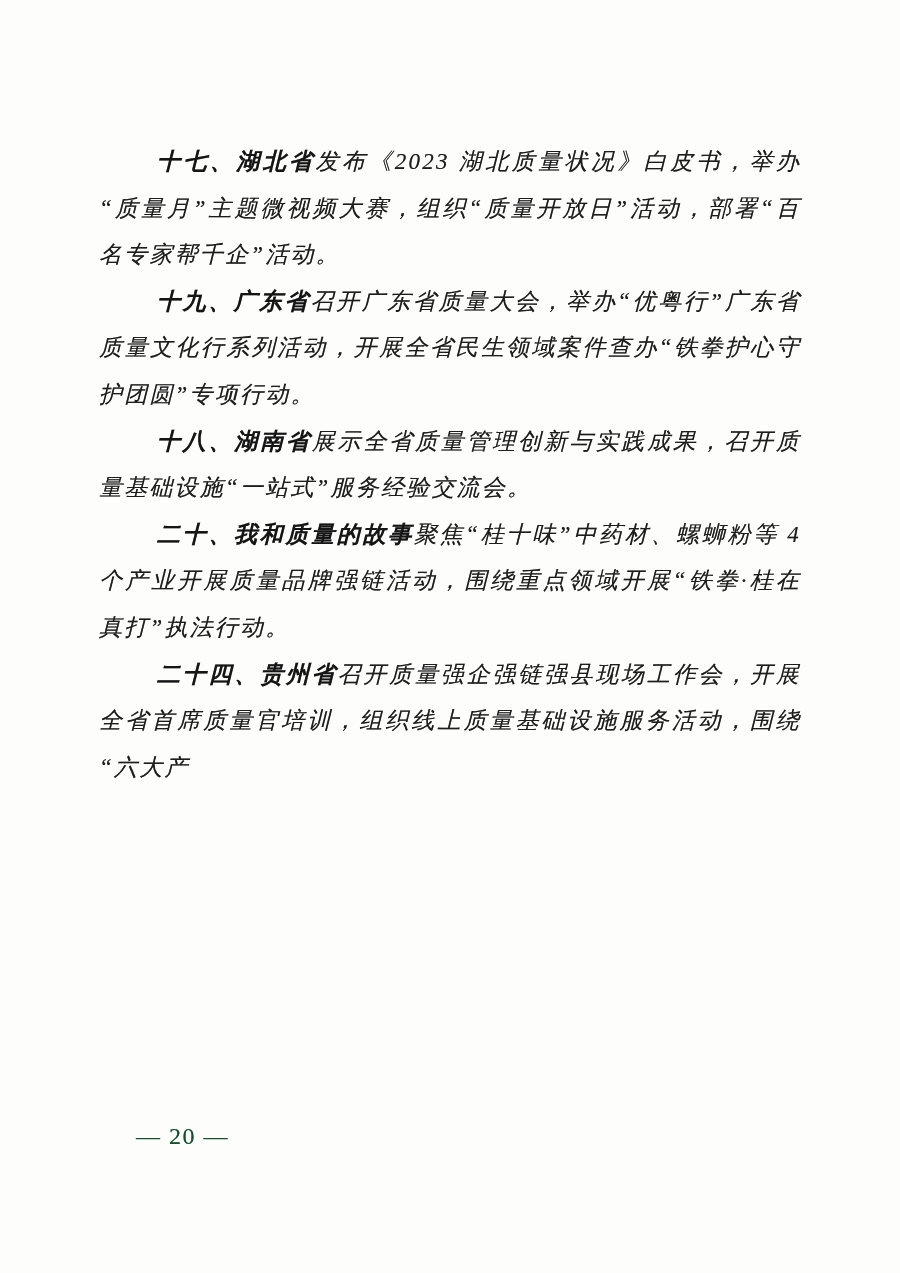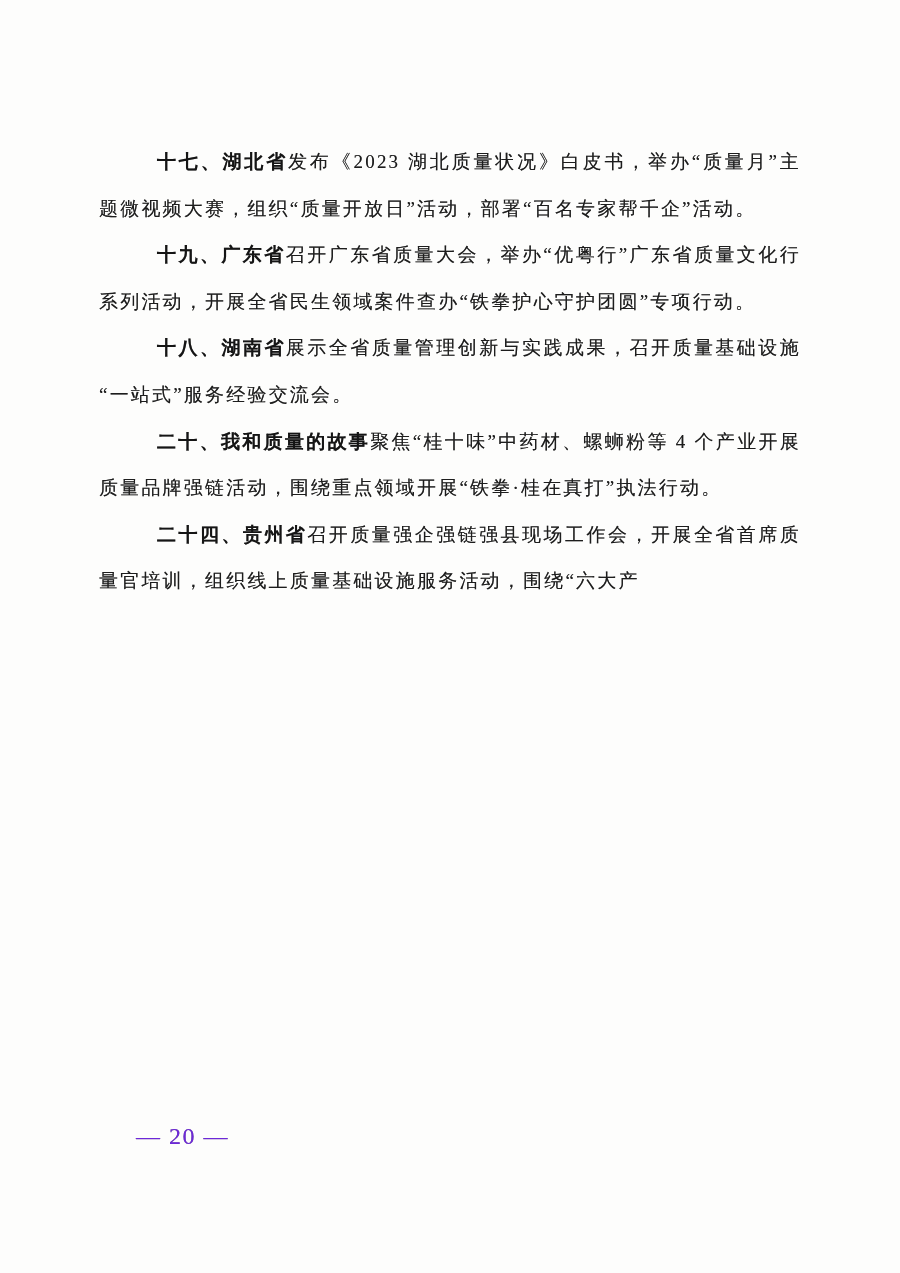--- a/index.html
+++ b/index.html
@@ -17,41 +17,42 @@
   }
   .doc-body {
     position: absolute;
     left: 99px;
     top: 139px;
     width: 702px;
   }
   .para {
     margin: 0;
     padding: 0;
-    font-size: 19px;
+    font-size: 23px;
     line-height: 46.6px;
     letter-spacing: 2.2px;
     color: #1d1d1d;
     text-align: justify;
     text-justify: inter-ideograph;
     text-indent: 58px;
     text-shadow: 0 0 0.5px rgba(30,30,30,0.55);
+    font-style: italic;
   }
   .para .lead {
     font-weight: 700;
     color: #151515;
   }
   .page-number {
     position: absolute;
     left: 136px;
     top: 1121px;
     font-size: 24px;
     line-height: 30px;
     letter-spacing: 1.5px;
-    color: #6d28d9;
+    color: #14532d;
     text-shadow: 0 0 0.5px rgba(30,30,30,0.5);
     white-space: nowrap;
   }
 </style>
 </head>
 <body>
 
 <div class="page">
   <div class="doc-body">
   <p class="para"><span class="lead">十七、湖北省</span><span>发布《2023 湖北质量状况》白皮书，举办“质量月”主题微视频大赛，组织“质量开放日”活动，部署“百名专家帮千企”活动。</span></p>

